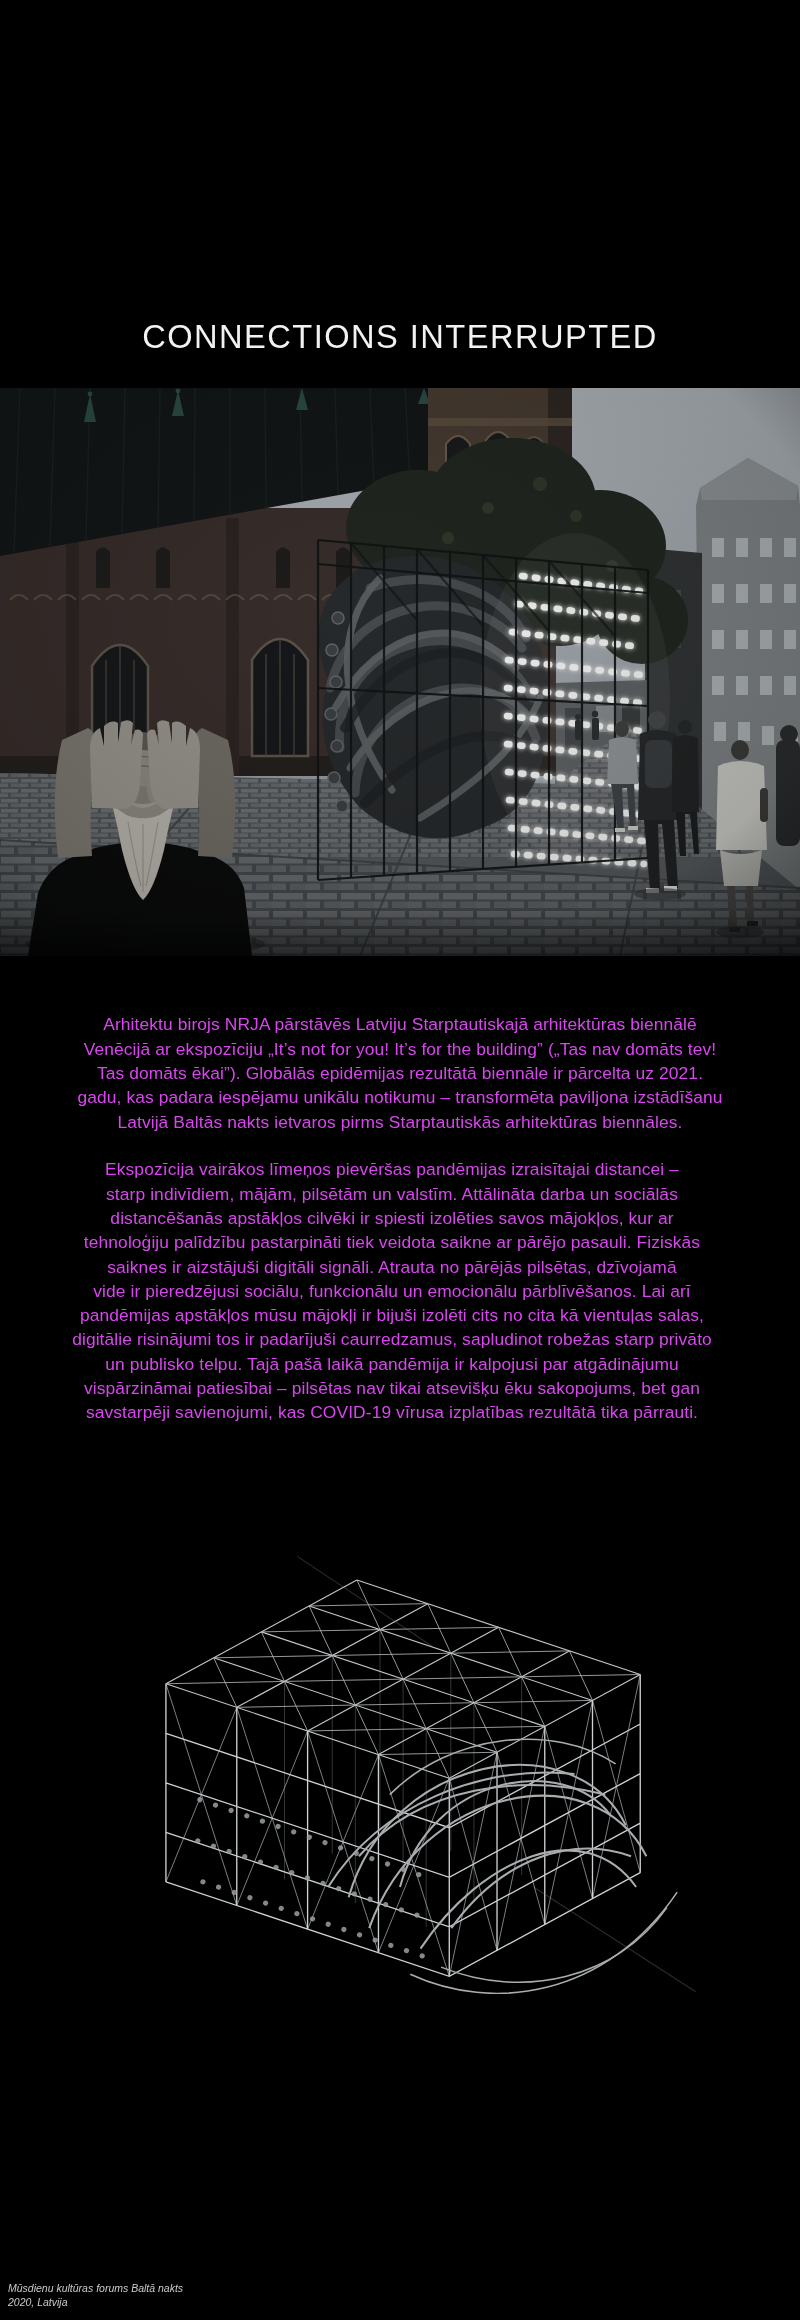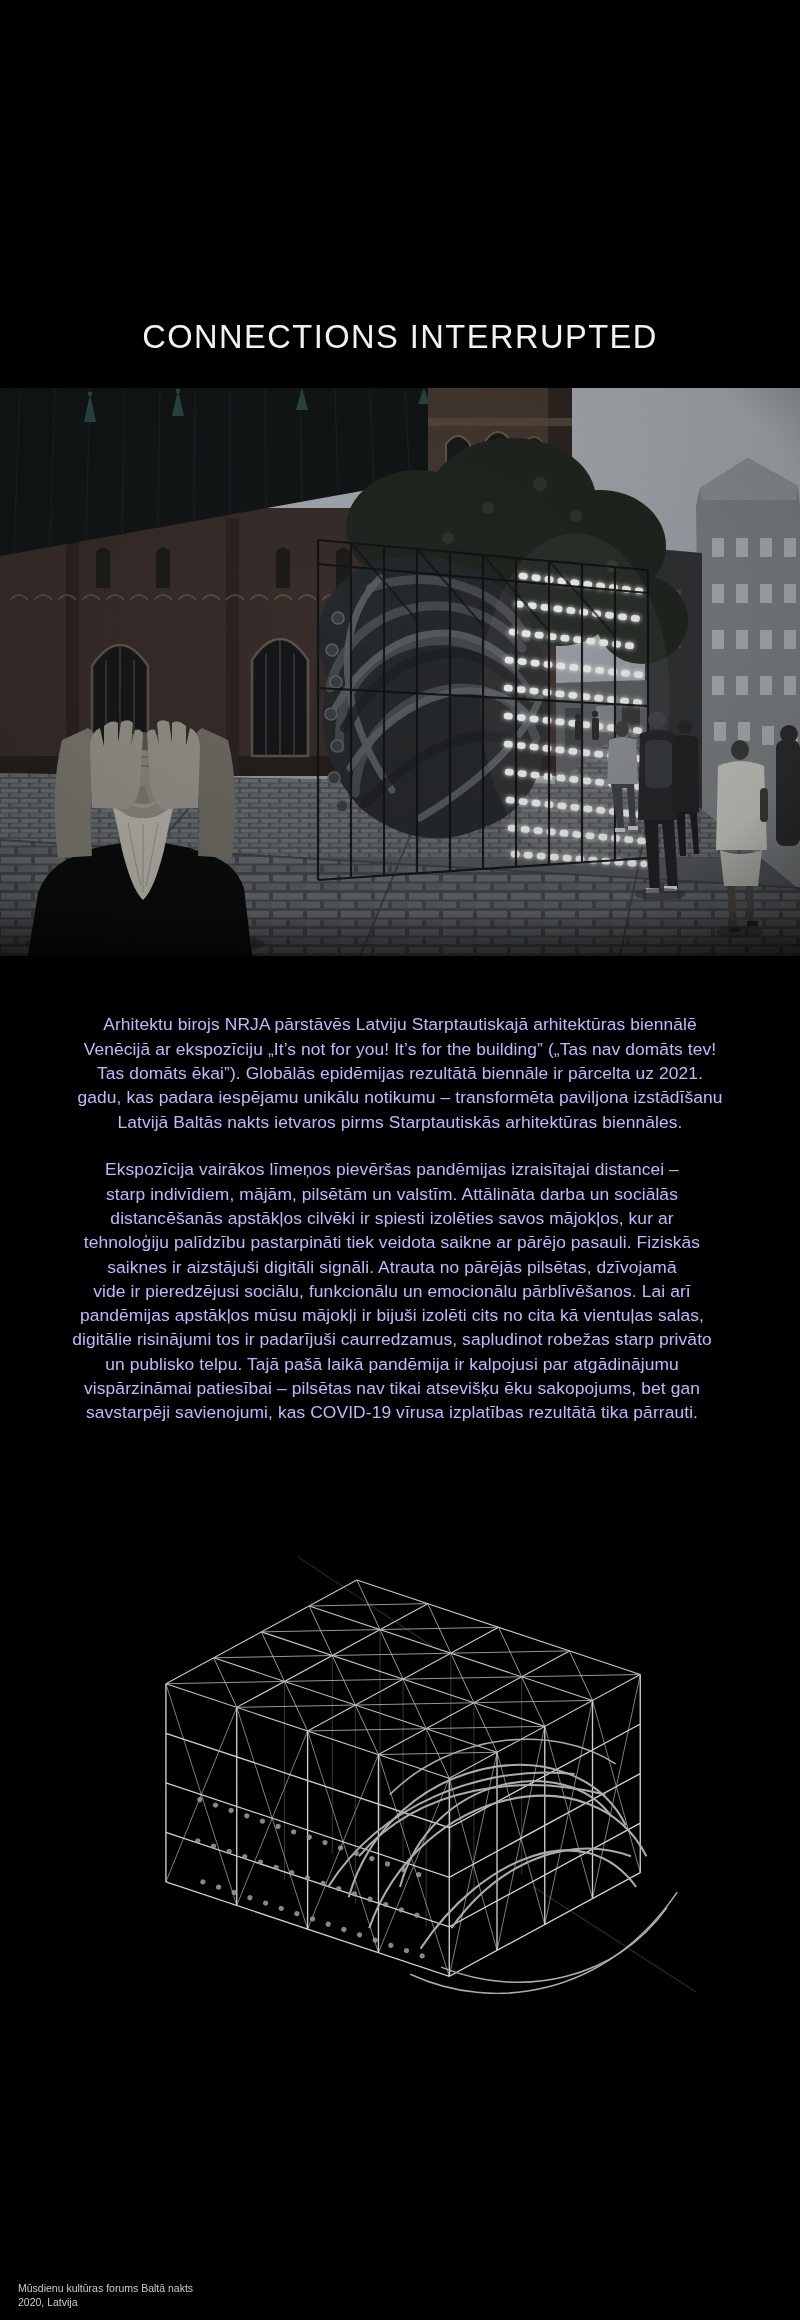--- a/index.html
+++ b/index.html
@@ -1,26 +1,26 @@
 <!DOCTYPE html>
 <html><head>
 <meta charset="utf-8">
 <style>
   html,body{margin:0;padding:0;background:#000;}
   .page{position:relative;width:800px;height:2320px;background:#000;overflow:hidden;
         font-family:"Liberation Sans",sans-serif;}
   .title{position:absolute;top:294px;left:0;width:800px;text-align:center;color:#f2f2f0;
          font-size:34px;font-weight:400;letter-spacing:1.5px;transform:scaleX(.96);}
-  .para{position:absolute;color:#c4b5fd;font-size:17.4px;line-height:24.3px;text-align:center;
+  .para{position:absolute;color:#d946ef;font-size:17.4px;line-height:24.3px;text-align:center;
         white-space:pre-line;letter-spacing:.1px;font-weight:400;}
   #p1{top:995px;left:40px;width:720px;}
   #p2{top:1140px;left:20px;width:744px;}
   .hero{position:absolute;top:388px;left:0;}
   .diagram{position:absolute;top:1548px;left:92px;}
-  .footer{position:absolute;left:18px;top:2281px;color:#cbcbc8;font-size:10.5px;line-height:14px;}
+  .footer{position:absolute;left:8px;top:2281px;color:#cbcbc8;font-size:10.5px;line-height:14px;font-style:italic;}
   .wf1{stroke:#c2c6c8;stroke-width:1.1;fill:none;}
   .wf2{stroke:#b2b6b8;stroke-width:.9;fill:none;opacity:.9;}
   .wf3{stroke:#cdd1d3;stroke-width:1.3;fill:none;}
   .wf4{stroke:#9da1a3;stroke-width:.9;fill:none;opacity:.85;}
   .wf5{stroke:#8e9294;stroke-width:.8;fill:none;opacity:.45;}
 </style>
 </head>
 <body>
 
 <div class="page">

